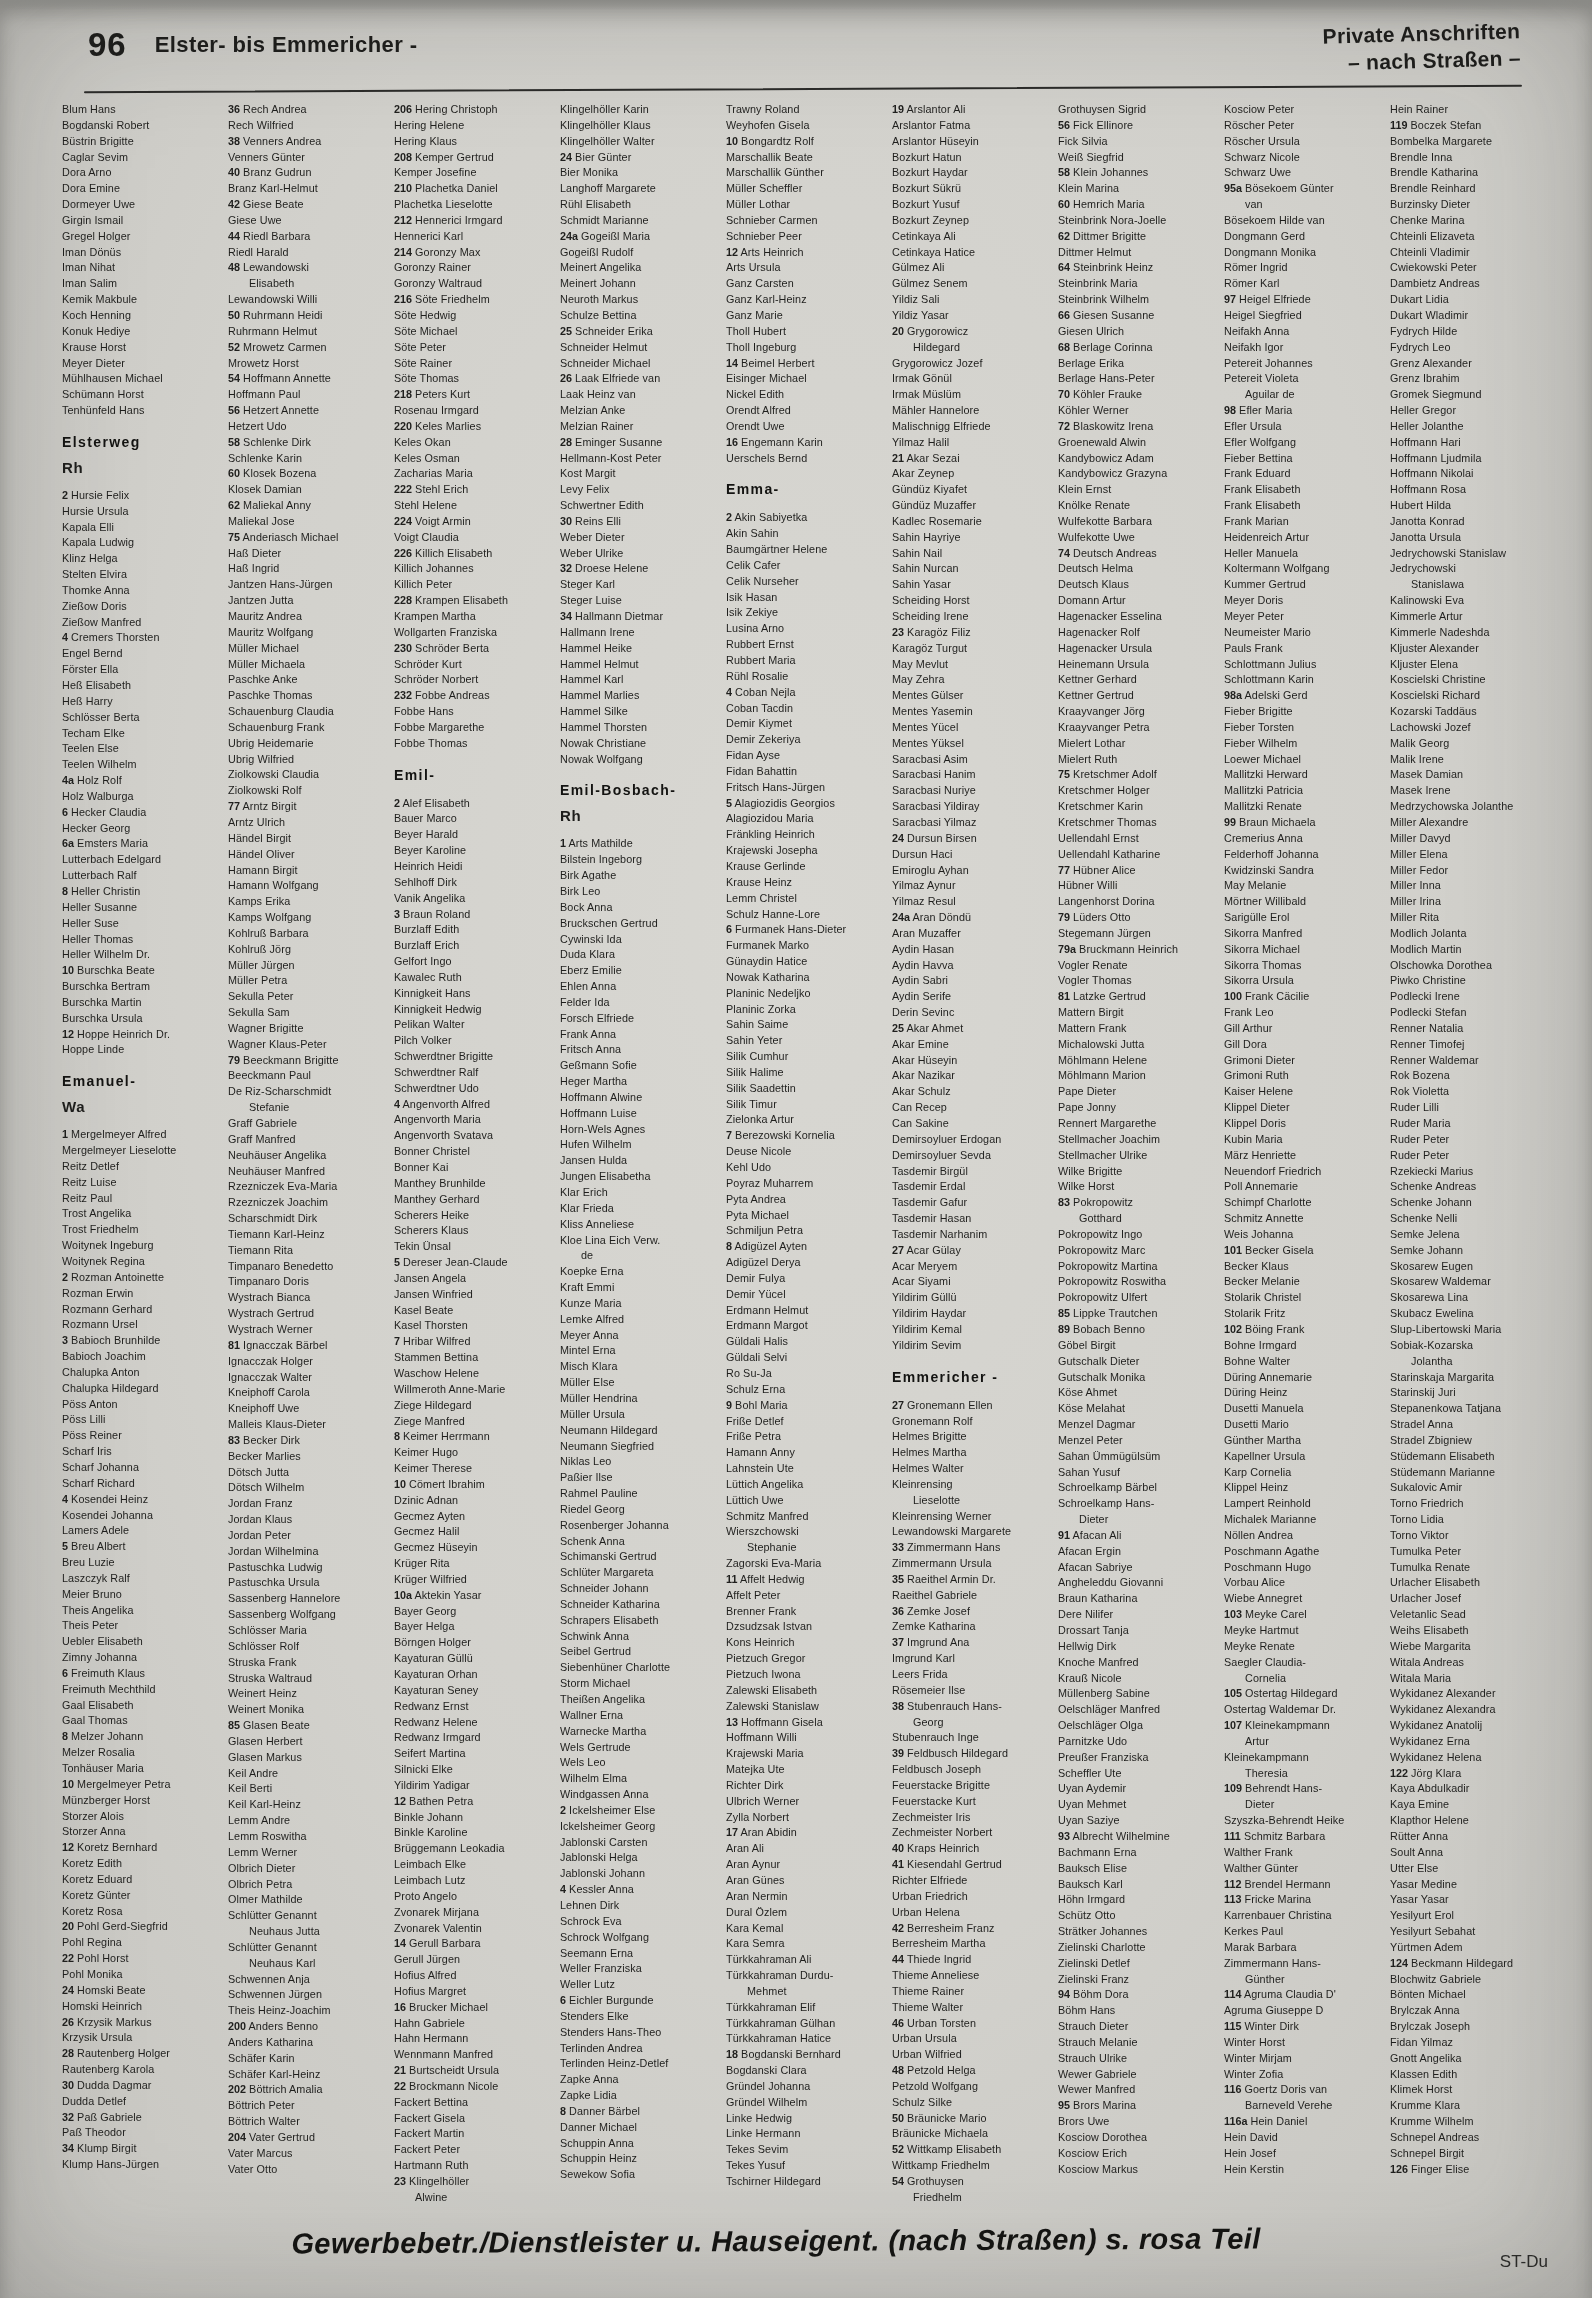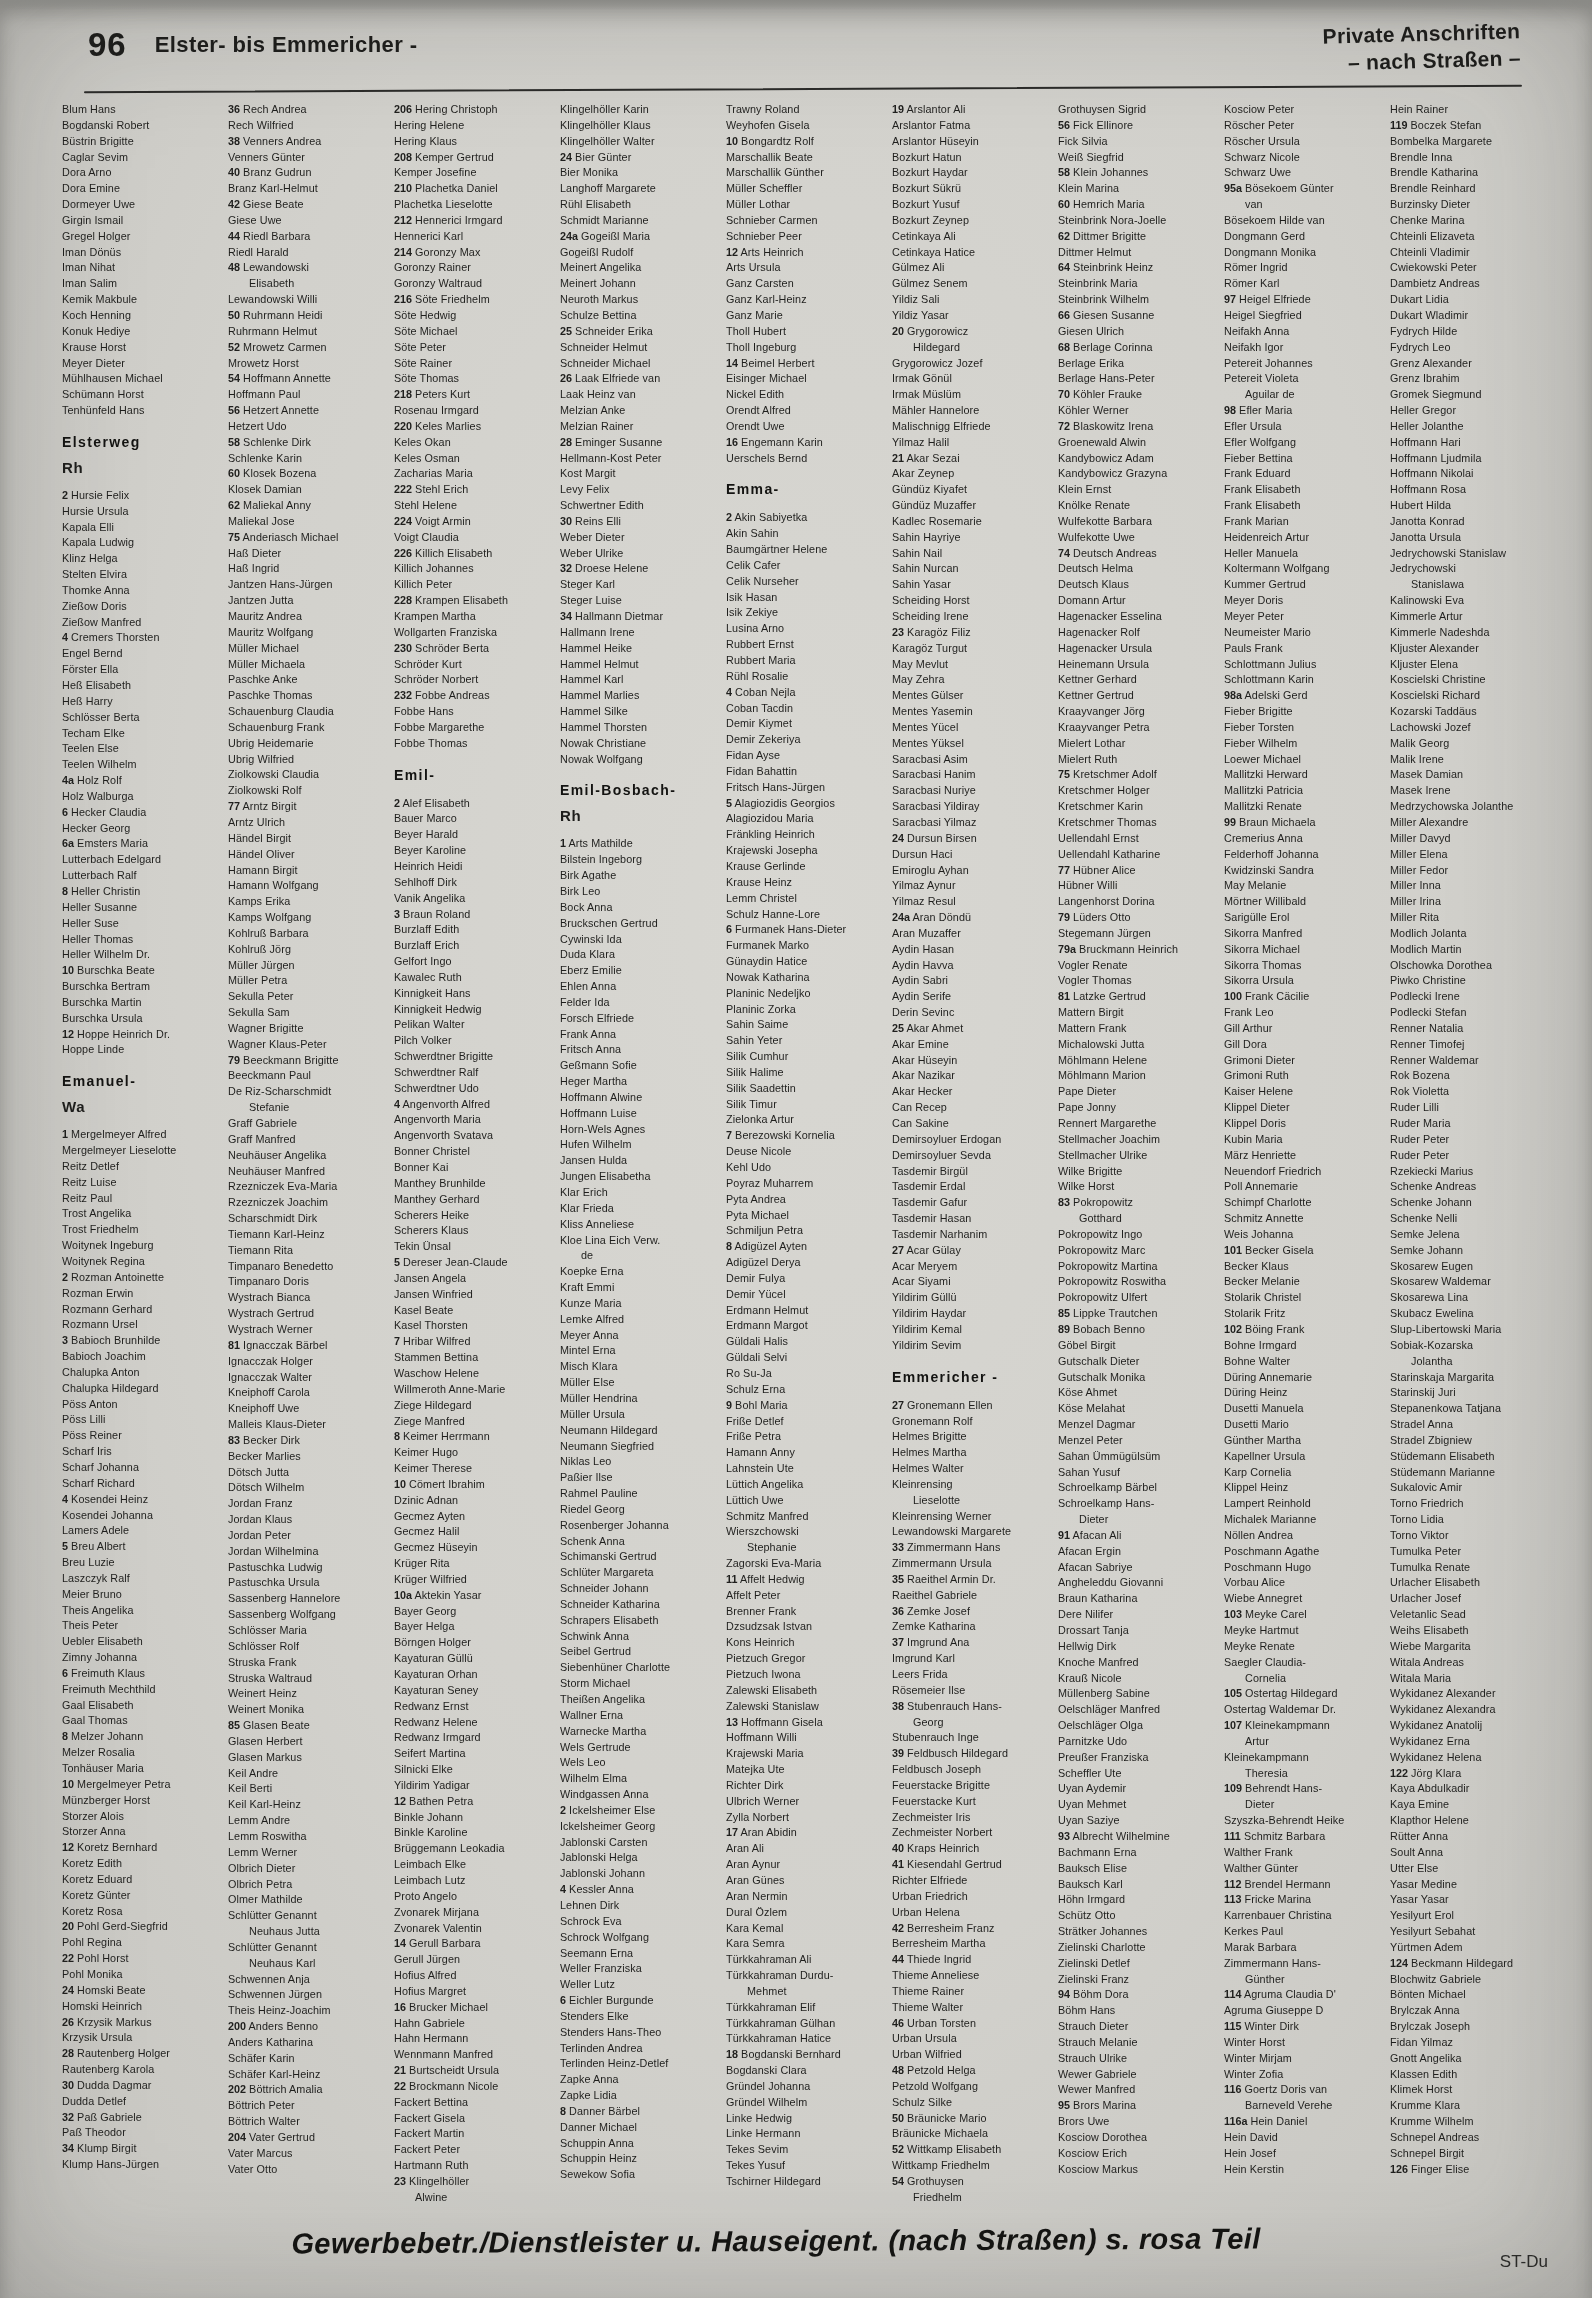--- a/index.html
+++ b/index.html
@@ -757,21 +757,21 @@
       <div class="line">Aran Muzaffer</div>
       <div class="line">Aydin Hasan</div>
       <div class="line">Aydin Havva</div>
       <div class="line">Aydin Sabri</div>
       <div class="line">Aydin Serife</div>
       <div class="line">Derin Sevinc</div>
       <div class="line"><b>25</b> Akar Ahmet</div>
       <div class="line">Akar Emine</div>
       <div class="line">Akar Hüseyin</div>
       <div class="line">Akar Nazikar</div>
-      <div class="line">Akar Hecker</div>
+      <div class="line">Akar Schulz</div>
       <div class="line">Can Recep</div>
       <div class="line">Can Sakine</div>
       <div class="line">Demirsoyluer Erdogan</div>
       <div class="line">Demirsoyluer Sevda</div>
       <div class="line">Tasdemir Birgül</div>
       <div class="line">Tasdemir Erdal</div>
       <div class="line">Tasdemir Gafur</div>
       <div class="line">Tasdemir Hasan</div>
       <div class="line">Tasdemir Narhanim</div>
       <div class="line"><b>27</b> Acar Gülay</div>

